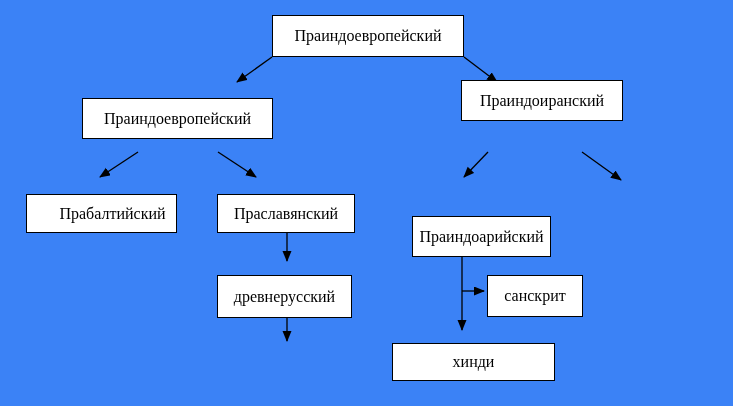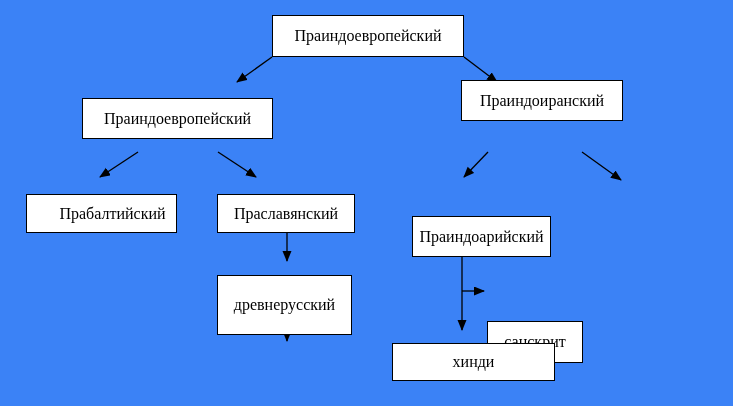--- a/index.html
+++ b/index.html
@@ -78,26 +78,26 @@
 
   <div class="node" style="left:217px; top:194px; width:138px; height:39px;">
     <span>Праславянский</span>
   </div>
 
   <div class="node" style="left:412px; top:194px; width:139px; height:41px;margin-top:22px;">
     <span>Праиндоарийский</span>
   </div>
 
 
-  <div class="node" style="left:217px; top:275px; width:135px; height:60px;">
+  <div class="node" style="left:217px; top:275px; width:135px; height:43px;">
     <span>древнерусский</span>
   </div>
 
 
-  <div class="node" style="left:487px; top:275px; width:96px; height:42px;margin-top:46px;">
+  <div class="node" style="left:487px; top:275px; width:96px; height:42px;">
     <span>санскрит</span>
   </div>
 
   <div class="node" style="left:392px; top:343px; width:163px; height:38px;">
     <span>хинди</span>
   </div>
 
 </div>
 
 </body></html>

